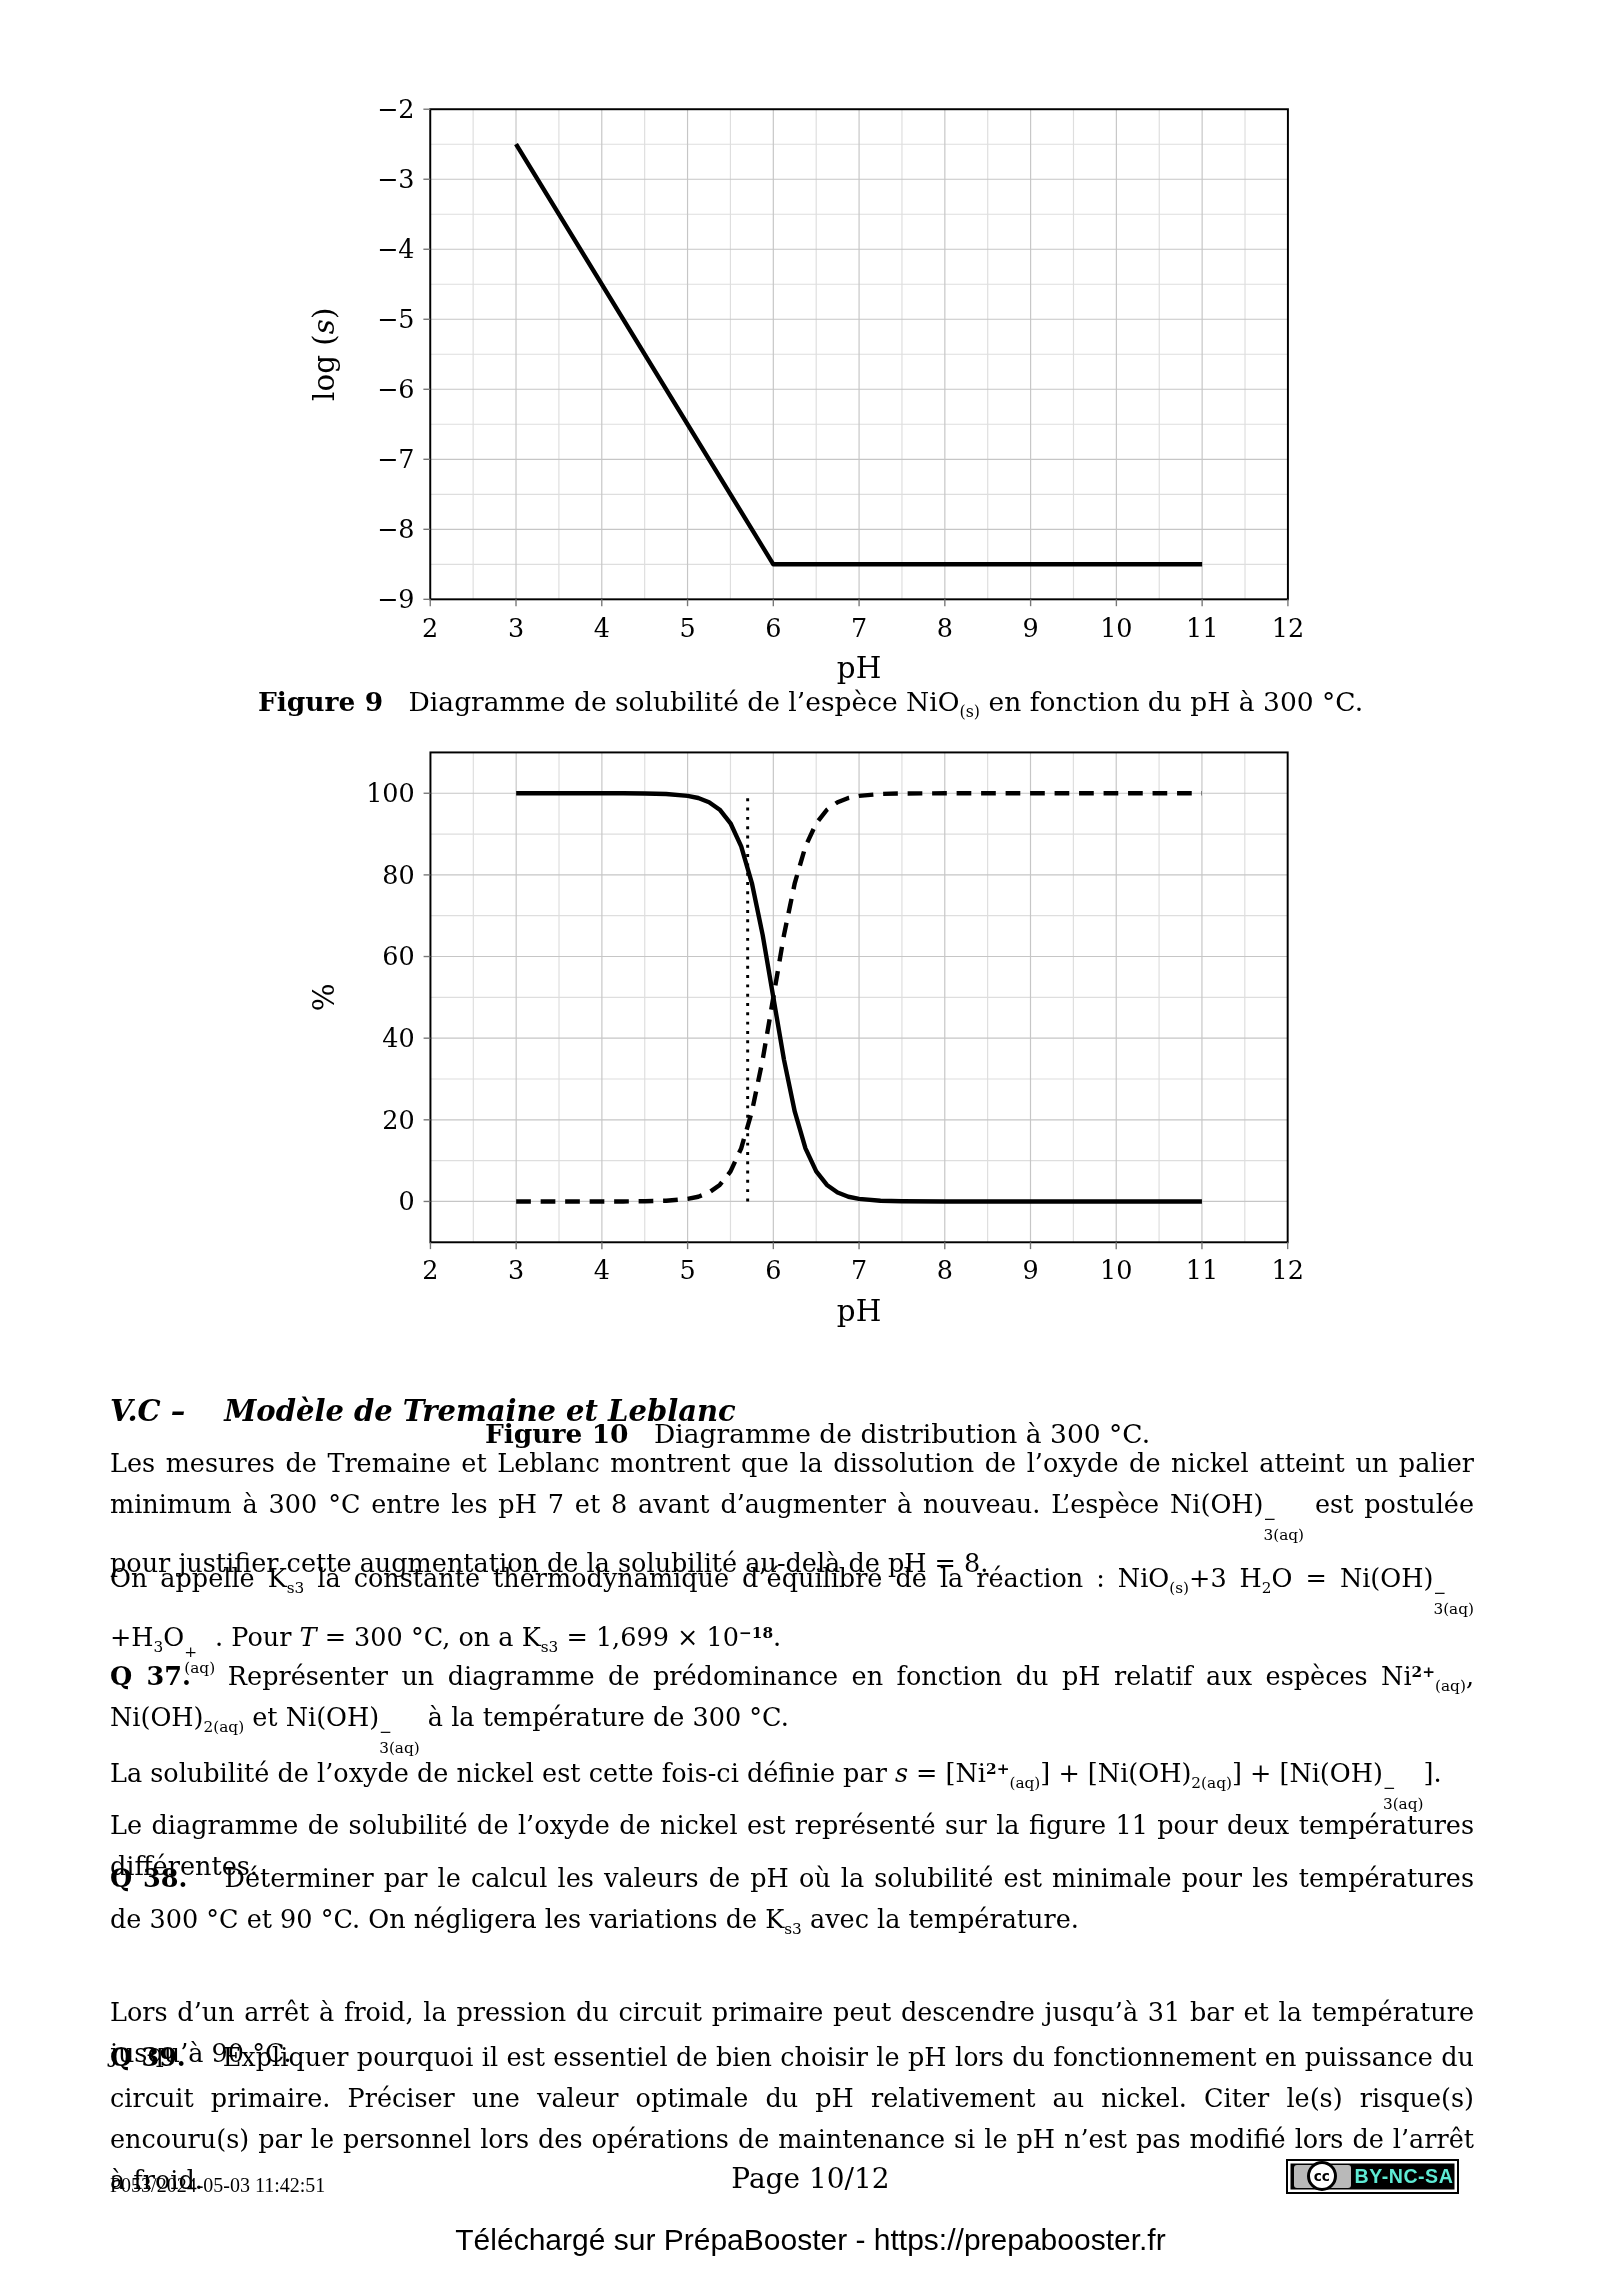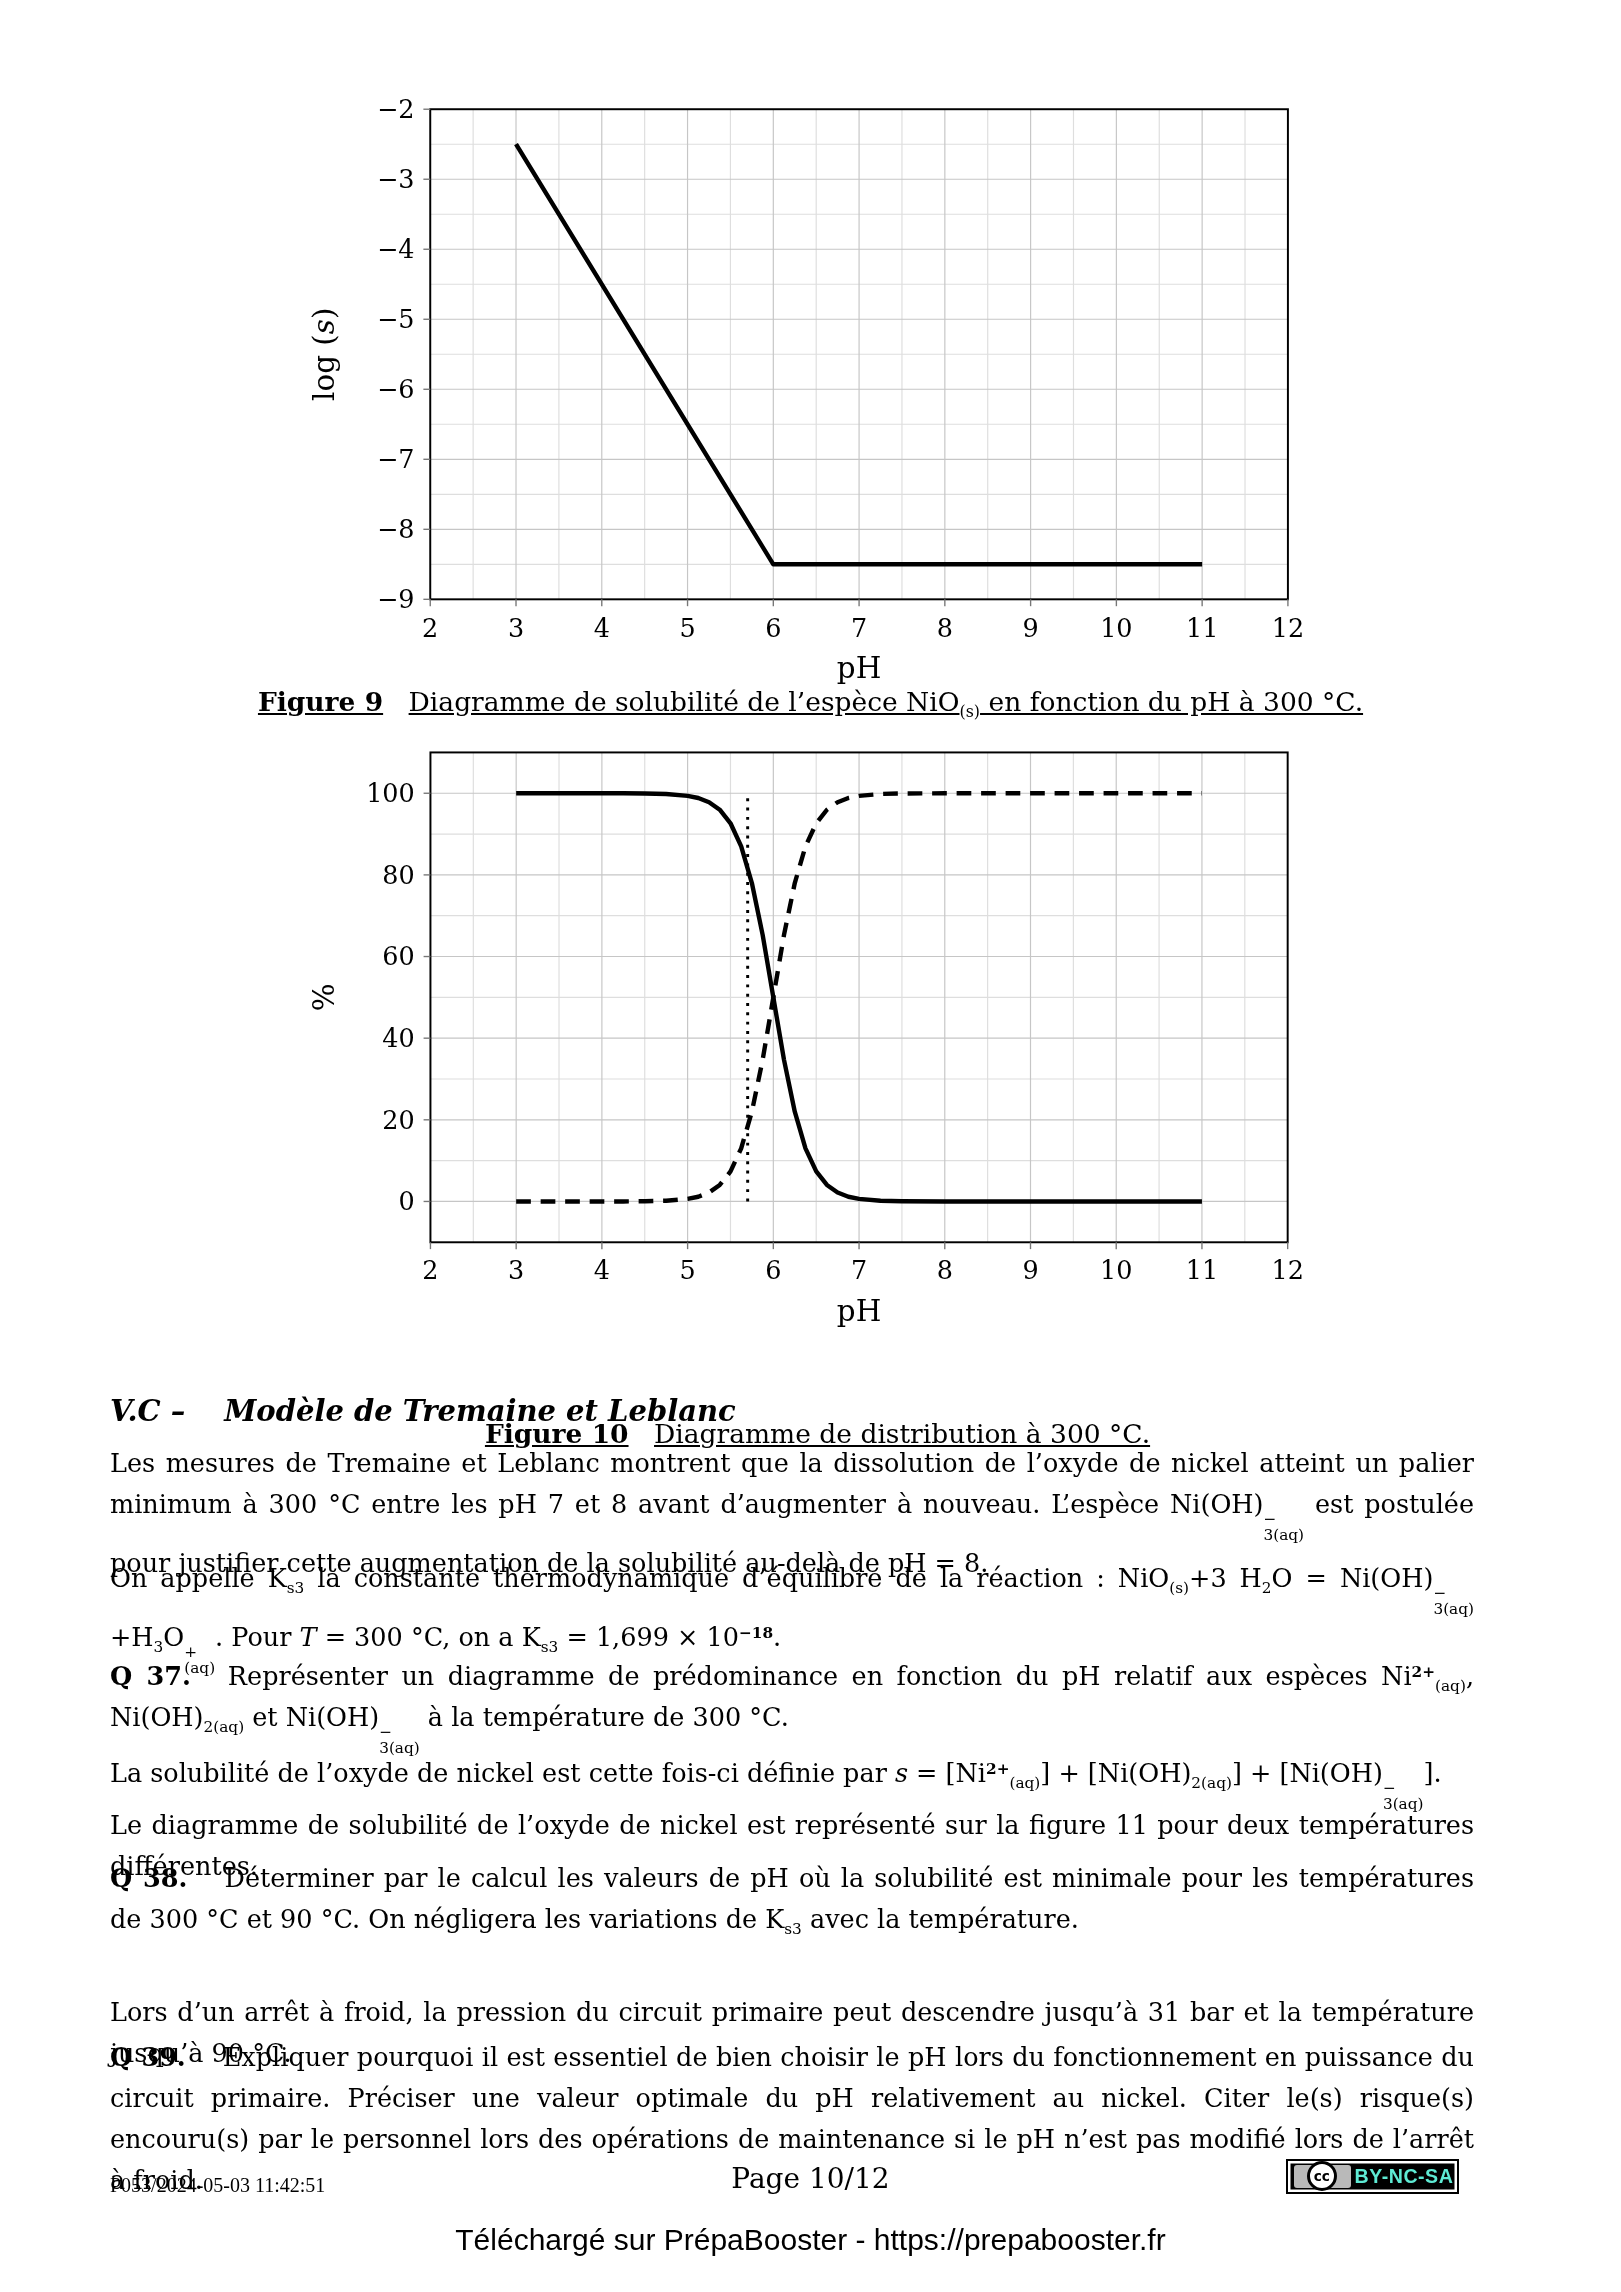--- a/index.html
+++ b/index.html
@@ -3,21 +3,21 @@
 <meta charset="utf-8">
 <title>P053 Page 10/12</title>
 <style>
   html,body{margin:0;padding:0;}
   body{
     width:1621px;height:2293px;position:relative;background:#ffffff;color:#000;
     font-family:"DejaVu Serif","Liberation Serif",serif;
   }
   .abs{position:absolute;}
   svg{font-family:"DejaVu Serif","Liberation Serif",serif;fill:#000;}
-  .caption{left:0;width:1621px;text-align:center;font-size:26.5px;text-decoration:underline;}
+  .caption{left:0;width:1621px;text-align:center;font-size:26.5px;}
   .caption .cap-label{font-weight:bold;margin-right:25.5px;}
   .heading{left:110px;width:1364px;font-size:29px;font-weight:bold;font-style:italic;}
   .heading .num{margin-right:39px;}
   .body-text{left:110px;width:1364px;font-size:25.5px;line-height:41px;text-align:justify;}
   .qlabel{font-weight:bold;margin-right:37px;}
   sub{font-size:60%;vertical-align:-0.4em;line-height:0;}
   sup{font-size:60%;vertical-align:0.55em;line-height:0;font-weight:bold;}
   .ss{display:inline-flex;flex-direction:column;align-items:flex-start;vertical-align:-0.7em;
       font-size:60%;line-height:1.05;}
   .ss span{display:block;}

